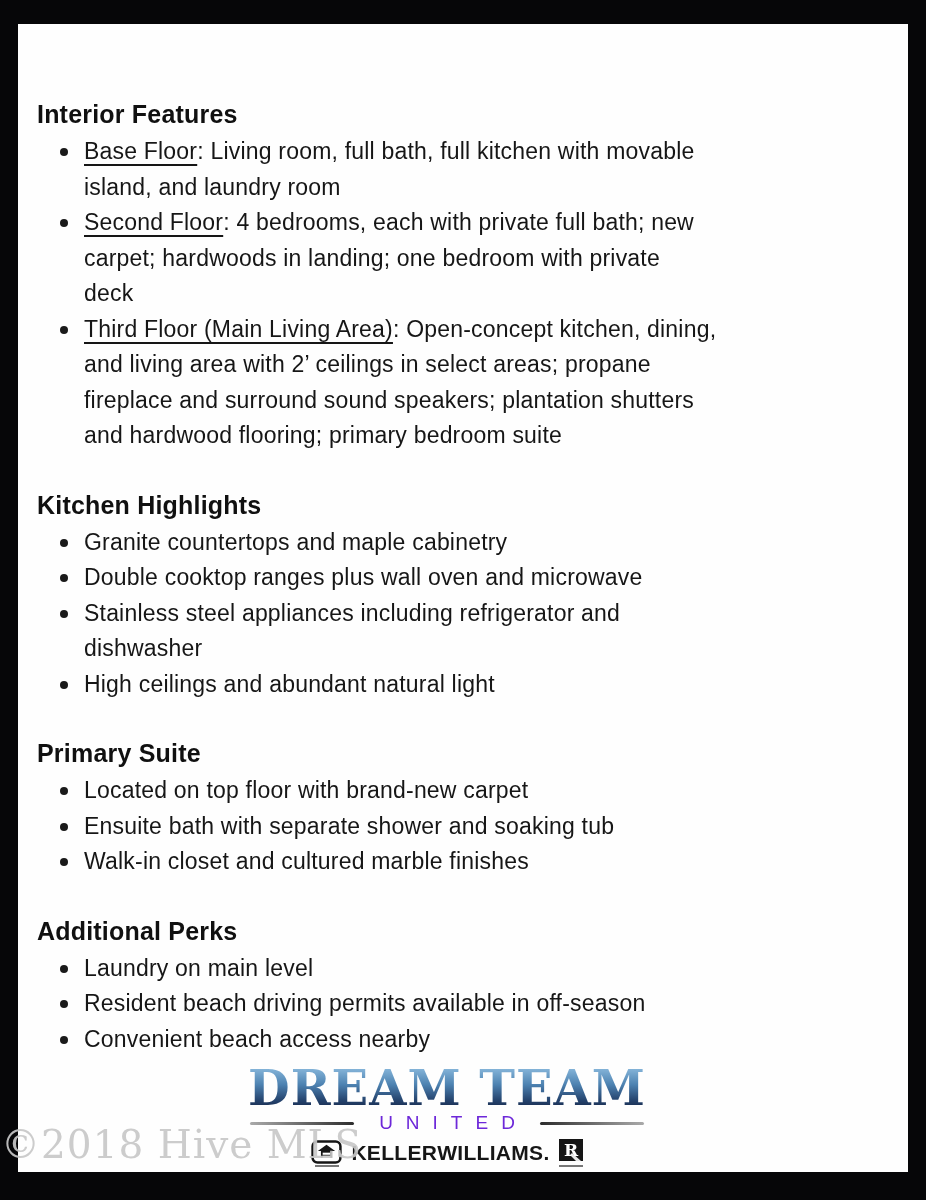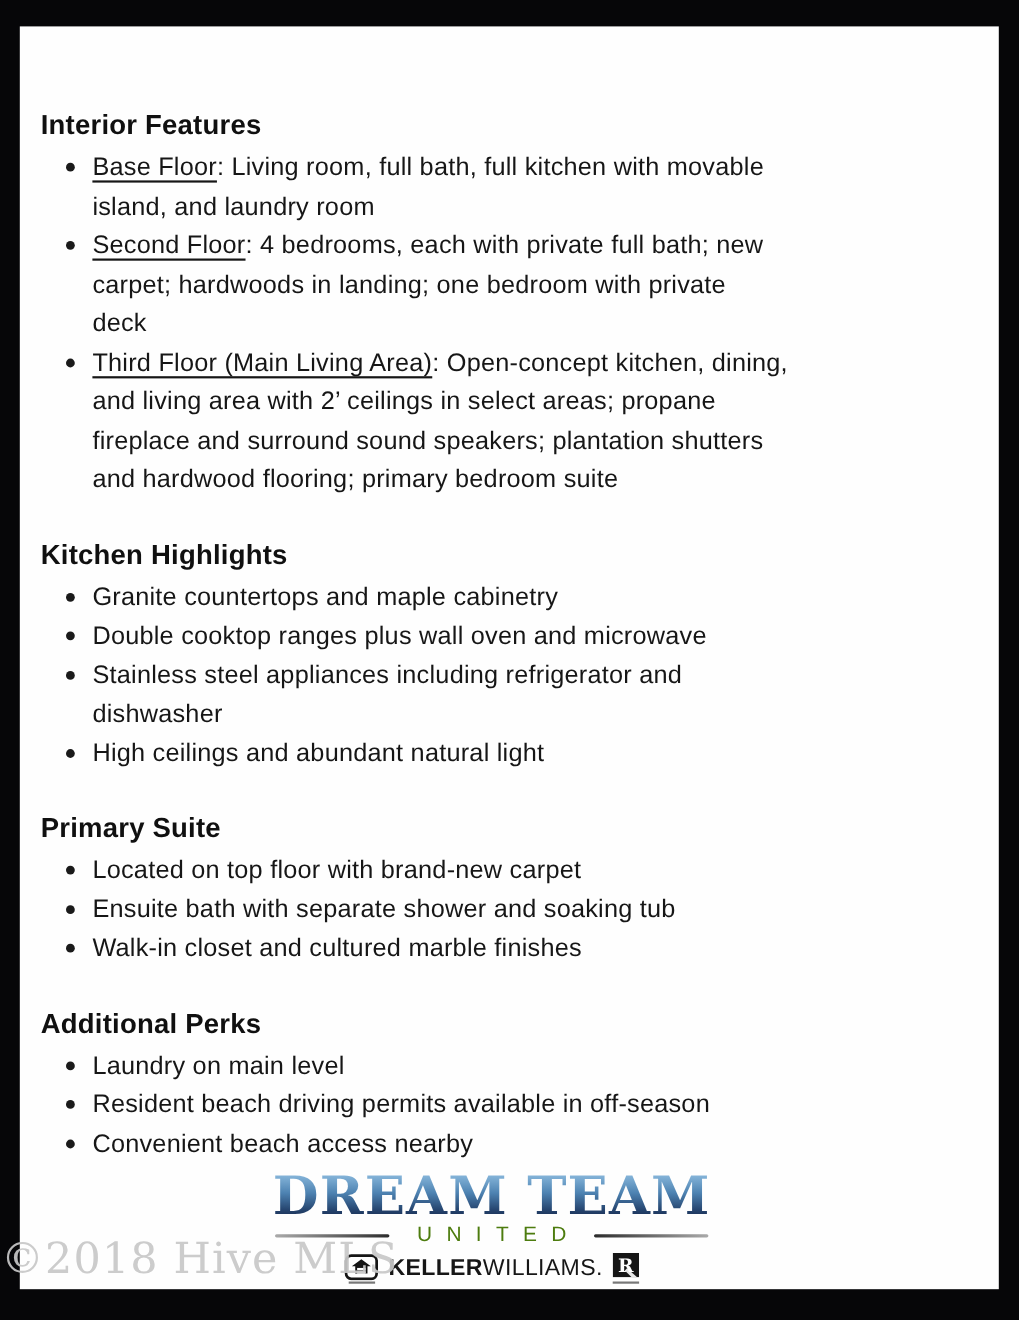--- a/index.html
+++ b/index.html
@@ -86,40 +86,40 @@
     width:104px;height:3px;
     border-radius:2px;
   }
   .rule-left{background:linear-gradient(90deg,#aaaaaa,#2c2c2c);}
   .rule-right{background:linear-gradient(90deg,#2c2c2c,#aaaaaa);}
   .logo-sub{
     font-size:19px;
     font-weight:500;
     letter-spacing:13px;
     text-indent:13px;
-    color:#4d7c0f;
+    color:#6d28d9;
   }
   .kw-row{
     margin-top:5px;
     display:flex;
     align-items:center;
     justify-content:center;
     gap:9px;
   }
   .eh-icon svg,.realtor-icon svg{display:block;}
   .icon-stack{display:flex;flex-direction:column;align-items:center;gap:1px;}
   .micro-bar{width:24px;height:2px;background:#777;}
   .kw-text{
     font-size:21px;
     letter-spacing:.3px;
     color:#161616;
     white-space:nowrap;
   }
   .kw-text b{font-weight:800;}
-  .kw-light{font-weight:400;}
+  .kw-light{font-weight:700;}
 
   
   .watermark{
     position:absolute;
     left:1px;top:1122px;
     font-family:"DejaVu Serif","Liberation Serif",serif;
     font-size:39px;
     color:#c8c8c8;
     opacity:.92;
     letter-spacing:1px;

